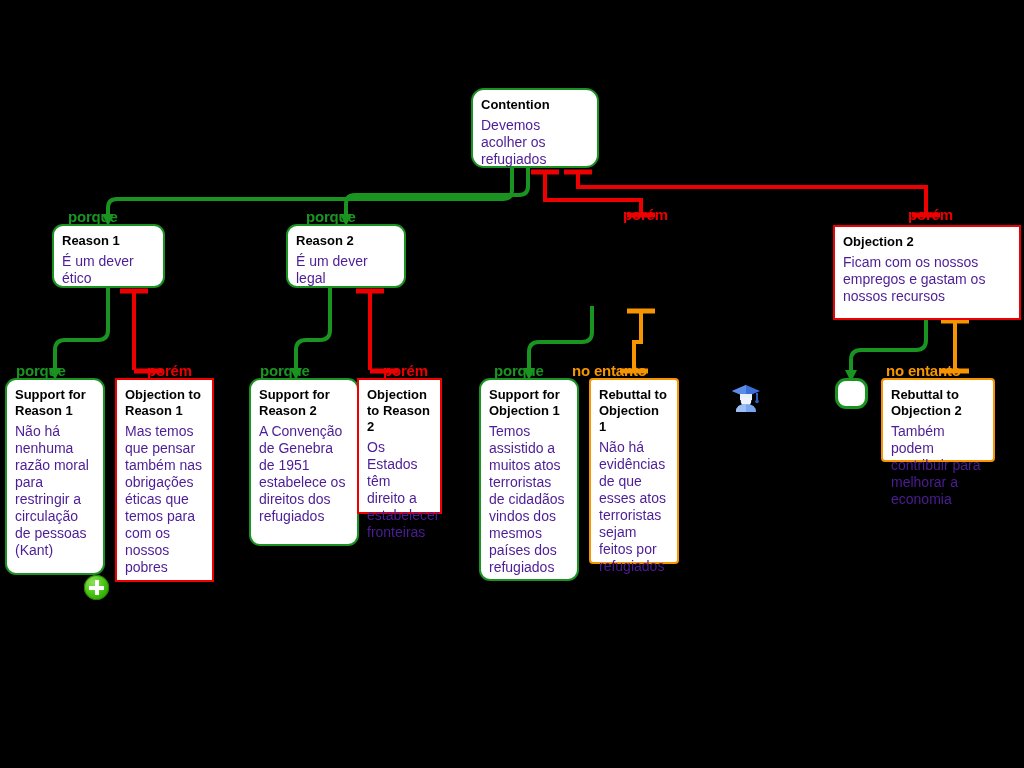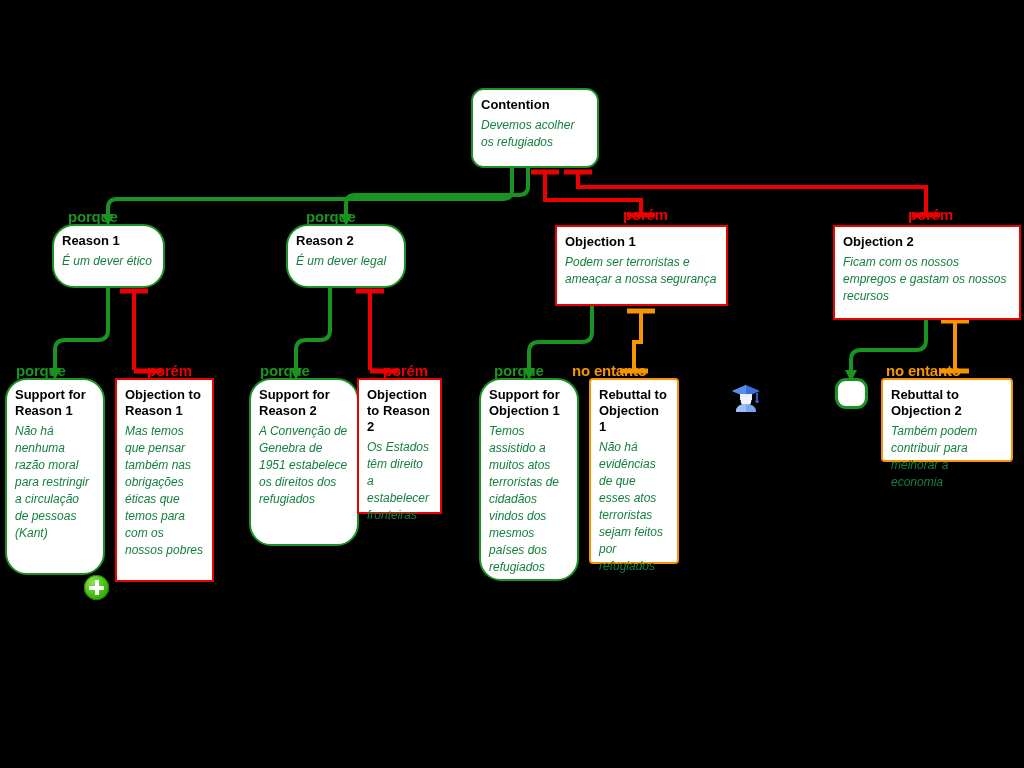--- a/index.html
+++ b/index.html
@@ -6,23 +6,23 @@
   body{width:1024px;height:768px;overflow:hidden;
        font-family:"Liberation Sans","DejaVu Sans",sans-serif;}
   #stage{position:relative;width:1024px;height:768px;background:#000;}
 
   svg#wires{position:absolute;left:0;top:0;width:1024px;height:768px;}
 
   .node{position:absolute;background:#fff;box-sizing:border-box;
         padding:7px 8px 8px 8px;}
   .node .ttl{font-weight:bold;font-size:13px;color:#000;line-height:16px;
              margin:0 0 4px 0;}
-  .node .bdy{font-size:12px;color:#15803d;line-height:17px;font-style:italic;}
-
-  .n-green{border:2px solid #1a9420;border-radius:22px;}
+  .node .bdy{font-size:14px;color:#4c1d95;line-height:17px;}
+
+  .n-green{border:2px solid #1a9420;border-radius:11px;}
   .n-red{border:2px solid #ee0000;border-radius:0;}
   .n-orange{border:2px solid #f79500;border-radius:4px;}
 
   .empty-node{position:absolute;background:#fff;border:3px solid #1a9420;
               border-radius:11px;box-sizing:border-box;}
 
   .elabel{position:absolute;font-size:15px;font-weight:bold;
           letter-spacing:-0.2px;white-space:nowrap;}
   .l-green{color:#1a9420;}
   .l-red{color:#ee0000;padding-left:19px;}
@@ -127,24 +127,20 @@
     <div class="bdy">É um dever ético</div>
   </div>
 
   <div class="elabel l-green" style="left:306px;top:208px;">porque</div>
   <div class="node n-green" style="left:286px;top:224px;width:120px;height:64px;">
     <div class="ttl">Reason 2</div>
     <div class="bdy">É um dever legal</div>
   </div>
 
   <div class="elabel l-red" style="left:604px;top:206px;">porém</div>
-  <div class="node n-red" style="left:555px;top:225px;width:173px;height:81px;">
-    <div class="ttl">Objection 1</div>
-    <div class="bdy">Podem ser terroristas e ameaçar a nossa segurança</div>
-  </div>
 
   <div class="elabel l-red" style="left:889px;top:206px;">porém</div>
   <div class="node n-red" style="left:833px;top:225px;width:188px;height:95px;">
     <div class="ttl">Objection 2</div>
     <div class="bdy">Ficam com os nossos empregos e gastam os nossos recursos</div>
   </div>
 
   <div class="elabel l-green" style="left:16px;top:362px;">porque</div>
   <div class="node n-green" style="left:5px;top:378px;width:100px;height:197px;">
     <div class="ttl">Support for Reason 1</div>
@@ -177,21 +173,21 @@
 
   <div class="elabel l-orange" style="left:572px;top:362px;">no entanto</div>
   <div class="node n-orange" style="left:589px;top:378px;width:90px;height:186px;">
     <div class="ttl">Rebuttal to Objection 1</div>
     <div class="bdy">Não há evidências de que esses atos terroristas sejam feitos por refugiados</div>
   </div>
 
   <div class="empty-node" style="left:835px;top:378px;width:33px;height:31px;"></div>
 
   <div class="elabel l-orange" style="left:886px;top:362px;">no entanto</div>
-  <div class="node n-orange" style="left:881px;top:378px;width:132px;height:84px;">
+  <div class="node n-orange" style="left:881px;top:378px;width:114px;height:84px;">
     <div class="ttl">Rebuttal to Objection 2</div>
     <div class="bdy">Também podem contribuir para melhorar a economia</div>
   </div>
 
   <div class="addbtn" style="left:84px;top:575px;"></div>
 
   <div class="avatar" style="left:729px;top:381px;">
     <svg viewBox="0 0 34 32" width="34" height="32">
       <path d="M3,10 L17,4 L31,10 L17,16 Z" fill="#3a6fd8"></path>
       <path d="M3,10 L17,4 L17,16 Z" fill="#5a8ce8"></path>

